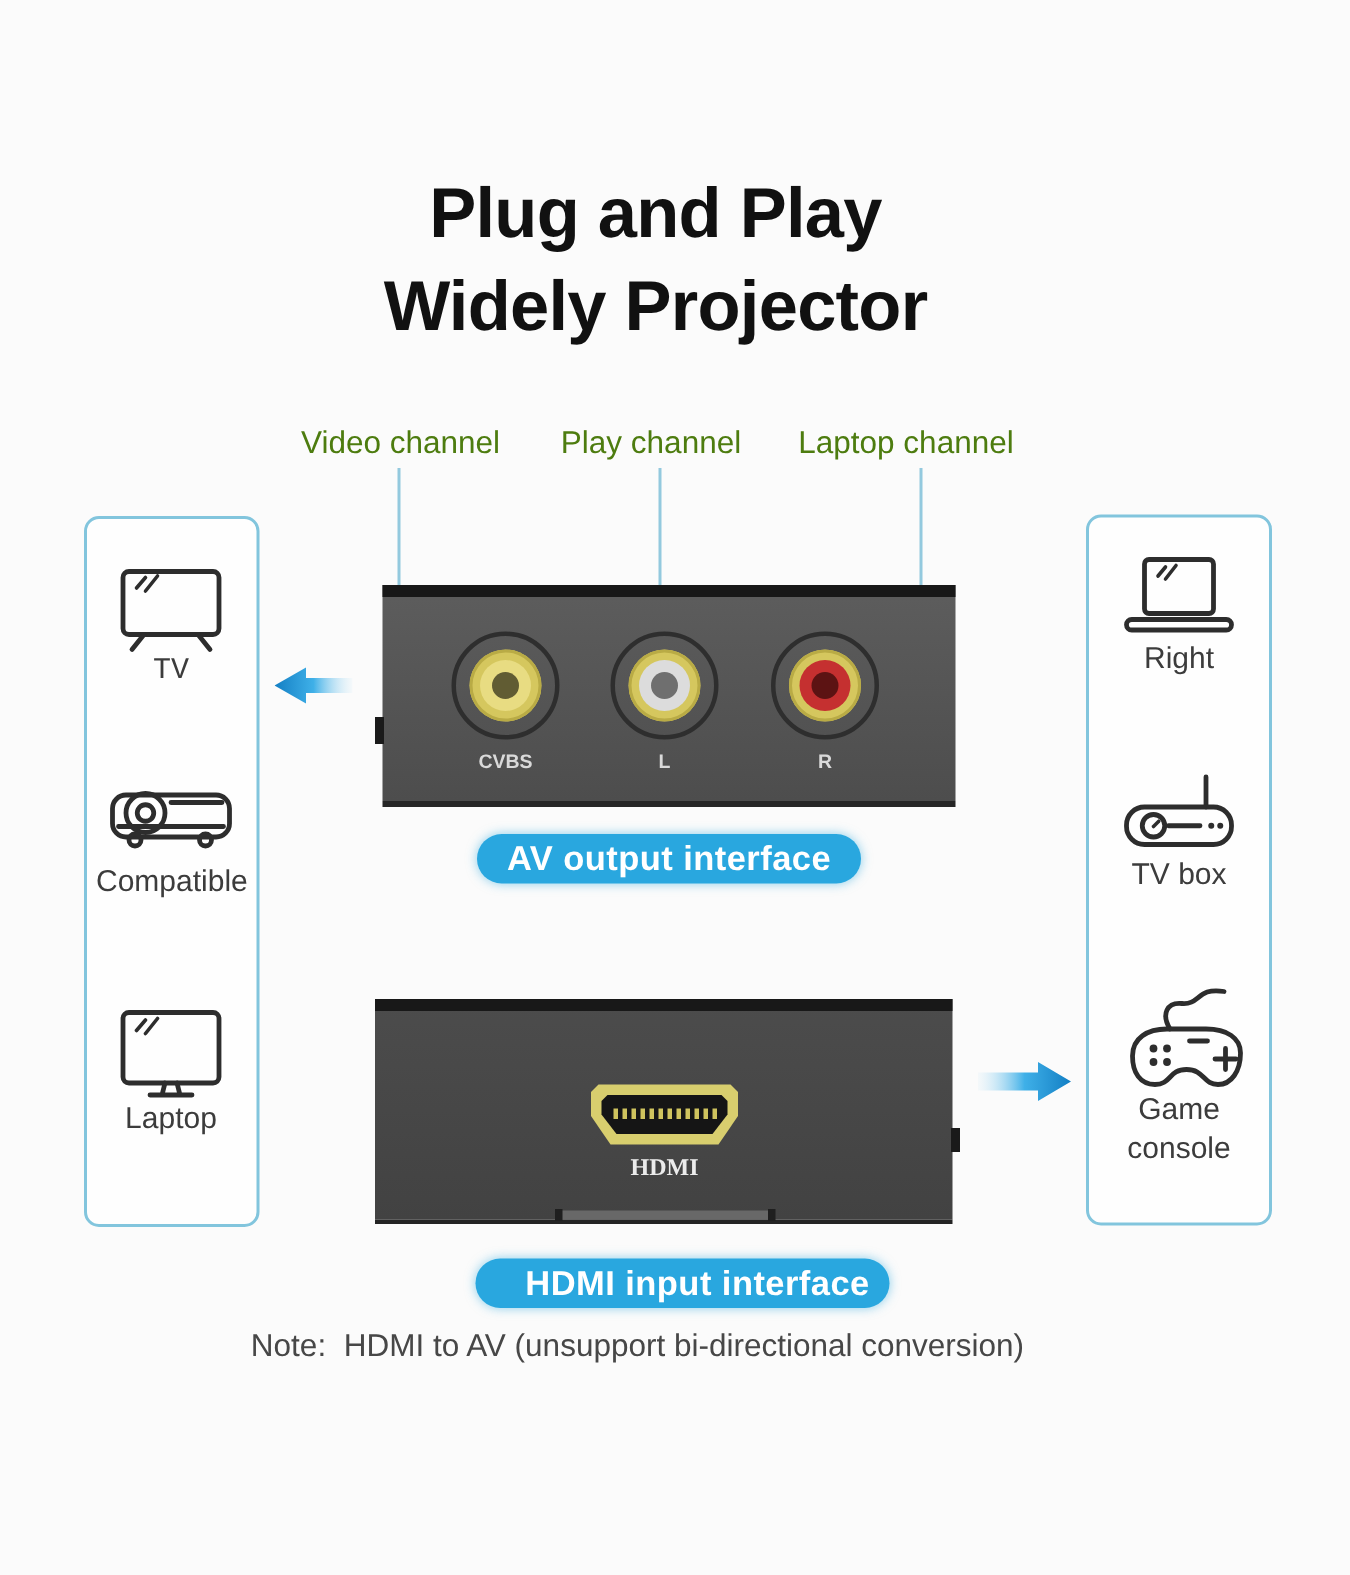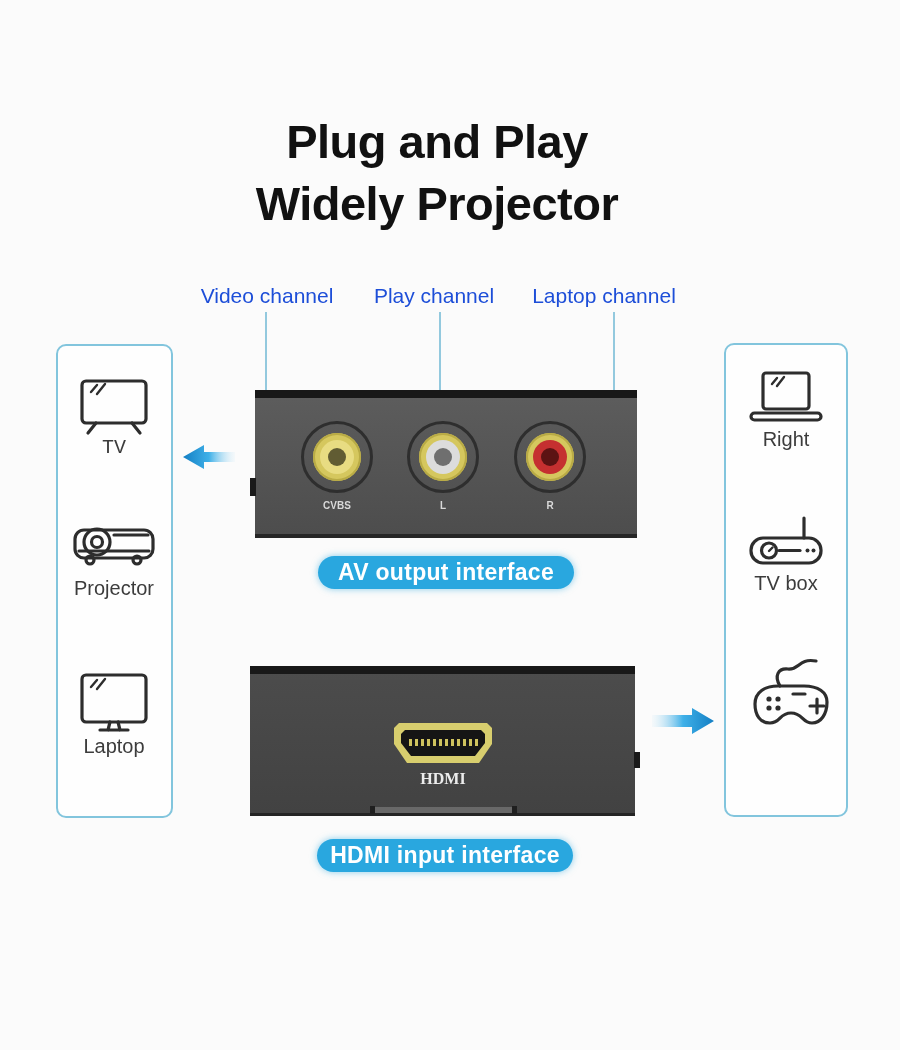--- a/index.html
+++ b/index.html
@@ -8,21 +8,21 @@
     background:#fbfbfb;overflow:hidden;
     font-family:"Liberation Sans", sans-serif;color:#1c1c1c;
   }
   .abs{position:absolute;}
 
   
   .title{left:0;top:111px;width:874px;text-align:center;
          font-size:47px;line-height:62px;font-weight:700;color:#111;letter-spacing:-0.5px;}
 
   
-  .chan-label{top:284px;transform:translateX(-50%);font-size:21px;color:#1d4ed8;white-space:nowrap;}
+  .chan-label{top:284px;transform:translateX(-50%);font-size:21px;color:#4d7c0f;white-space:nowrap;}
 
   
   .cline{background:#93c9de;}
 
   
   .side-box{border:2px solid #82c5dd;border-radius:10px;background:#fefefe;}
 
   .dev-label{font-size:20px;color:#3c3c3c;text-align:center;}
 
   
@@ -30,21 +30,21 @@
              background:linear-gradient(#5d5d5d,#4d4d4d);
              border-bottom:4px solid #262626;box-sizing:border-box;}
   .dev-topstrip{left:0;top:0;width:100%;height:8px;background:#181818;}
   .jack-bezel{width:66px;height:66px;border:3px solid #2e2e2e;border-radius:50%;
               display:flex;align-items:center;justify-content:center;background:transparent;}
   .ring1{width:48px;height:48px;border-radius:50%;background:#d5c75e;
          display:flex;align-items:center;justify-content:center;
          box-shadow:inset 0 0 0 2px #b9ab45;}
   .ring2{width:34px;height:34px;border-radius:50%;display:flex;align-items:center;justify-content:center;}
   .hole{width:18px;height:18px;border-radius:50%;}
-  .jack-label{font-size:10px;font-weight:700;color:#d9d9d9;text-align:center;width:90px;}
+  .jack-label{font-size:13px;font-weight:700;color:#d9d9d9;text-align:center;width:90px;}
 
   .badge{height:33px;line-height:33px;border-radius:17px;background:#29a7df;
          color:#fff;font-size:23px;font-weight:700;text-align:center;letter-spacing:0.3px;
          box-shadow:0 0 7px rgba(41,167,223,0.55);}
 
   
   .hdmi-device{left:250px;top:666px;width:385px;height:150px;
                background:linear-gradient(#4c4c4c,#424242);
                border-bottom:3px solid #242424;box-sizing:border-box;}
   .hdmi-label{font-size:16px;font-weight:700;color:#ececec;text-align:center;width:80px;}
@@ -86,21 +86,21 @@
   <div class="abs dev-label" style="left:64px;top:436px;width:100px;font-family:Liberation Mono, monospace;">TV</div>
 
   <svg class="abs" style="left:73px;top:520px;" width="82" height="50">
     <rect class="icon-stroke" x="2" y="10" width="78" height="28" rx="9"></rect>
     <circle class="icon-stroke" cx="24" cy="22" r="13" fill="#fefefe"></circle>
     <circle class="icon-stroke" cx="24" cy="22" r="5.5"></circle>
     <path class="icon-stroke" d="M41,15 H75 M6,31 H76"></path>
     <circle class="icon-stroke" cx="17" cy="40" r="4"></circle>
     <circle class="icon-stroke" cx="64" cy="40" r="4"></circle>
   </svg>
-  <div class="abs dev-label" style="left:64px;top:577px;width:100px;">Projector</div>
+  <div class="abs dev-label" style="left:64px;top:577px;width:100px;">Compatible</div>
 
   <svg class="abs" style="left:79px;top:672px;" width="70" height="64">
     <rect class="icon-stroke" x="3" y="3" width="64" height="47" rx="4"></rect>
     <path class="icon-stroke" d="M31,50 l-2,8 M39,50 l2,8 M21,58 h28"></path>
     <path class="icon-thin" d="M12,15 l6,-7 M18,17 l8,-10"></path>
   </svg>
   <div class="abs dev-label" style="left:64px;top:735px;width:100px;">Laptop</div>
 
   <div class="abs side-box" style="left:724px;top:343px;width:120px;height:470px;"></div>
 
@@ -125,20 +125,21 @@
   <svg class="abs" style="left:740px;top:650px;" width="92" height="80">
     <path class="icon-stroke" d="M40,36 C34,26 38,18 48,19 C60,20 58,8 76,11"></path>
     <path class="icon-stroke" d="M15,54 C15,42 25,36 38,36 H64 C78,36 87,42 87,52 C87,64 81,73 72,73 C62,73 63,63 51,63 C39,63 41,73 30,73 C20,73 15,65 15,54 Z"></path>
     <circle cx="29" cy="49" r="2.6" fill="#2d2d2d"></circle>
     <circle cx="38" cy="49" r="2.6" fill="#2d2d2d"></circle>
     <circle cx="29" cy="58" r="2.6" fill="#2d2d2d"></circle>
     <circle cx="38" cy="58" r="2.6" fill="#2d2d2d"></circle>
     <path class="icon-stroke" d="M53,44 H65"></path>
     <path class="icon-stroke" d="M70,56 H84 M77,49 V63"></path>
   </svg>
+  <div class="abs dev-label" style="left:740px;top:727px;width:92px;line-height:26px;">Game console</div>
 
   <div class="abs av-device">
     <div class="abs dev-topstrip"></div>
 
     <div class="abs jack-bezel" style="left:46px;top:31px;">
       <div class="ring1">
           <div class="ring2" style="background:#e8dc82;">
             <div class="hole" style="background:#615c33;"></div>
           </div>
         </div>
@@ -209,16 +210,17 @@
     <defs>
       <linearGradient id="gradR" x1="0" y1="0" x2="1" y2="0">
         <stop offset="0" stop-color="#cfeaf7" stop-opacity="0.15"></stop>
         <stop offset="0.5" stop-color="#3fb0e8"></stop>
         <stop offset="1" stop-color="#137fc4"></stop>
       </linearGradient>
     </defs>
     <polygon points="62,16 40,3 40,10 0,10 0,22 40,22 40,29" fill="url(#gradR)"></polygon>
   </svg>
 
-  <div class="abs badge" style="left:317px;top:839px;width:256px;">HDMI input interface</div>
-
+  <div class="abs badge" style="left:317px;top:839px;width:256px;padding-left:20px;">HDMI input interface</div>
+
+  <div class="abs note">Note:  HDMI to AV (unsupport bi-directional conversion)</div>
 
 </div>
 
 </body></html>

